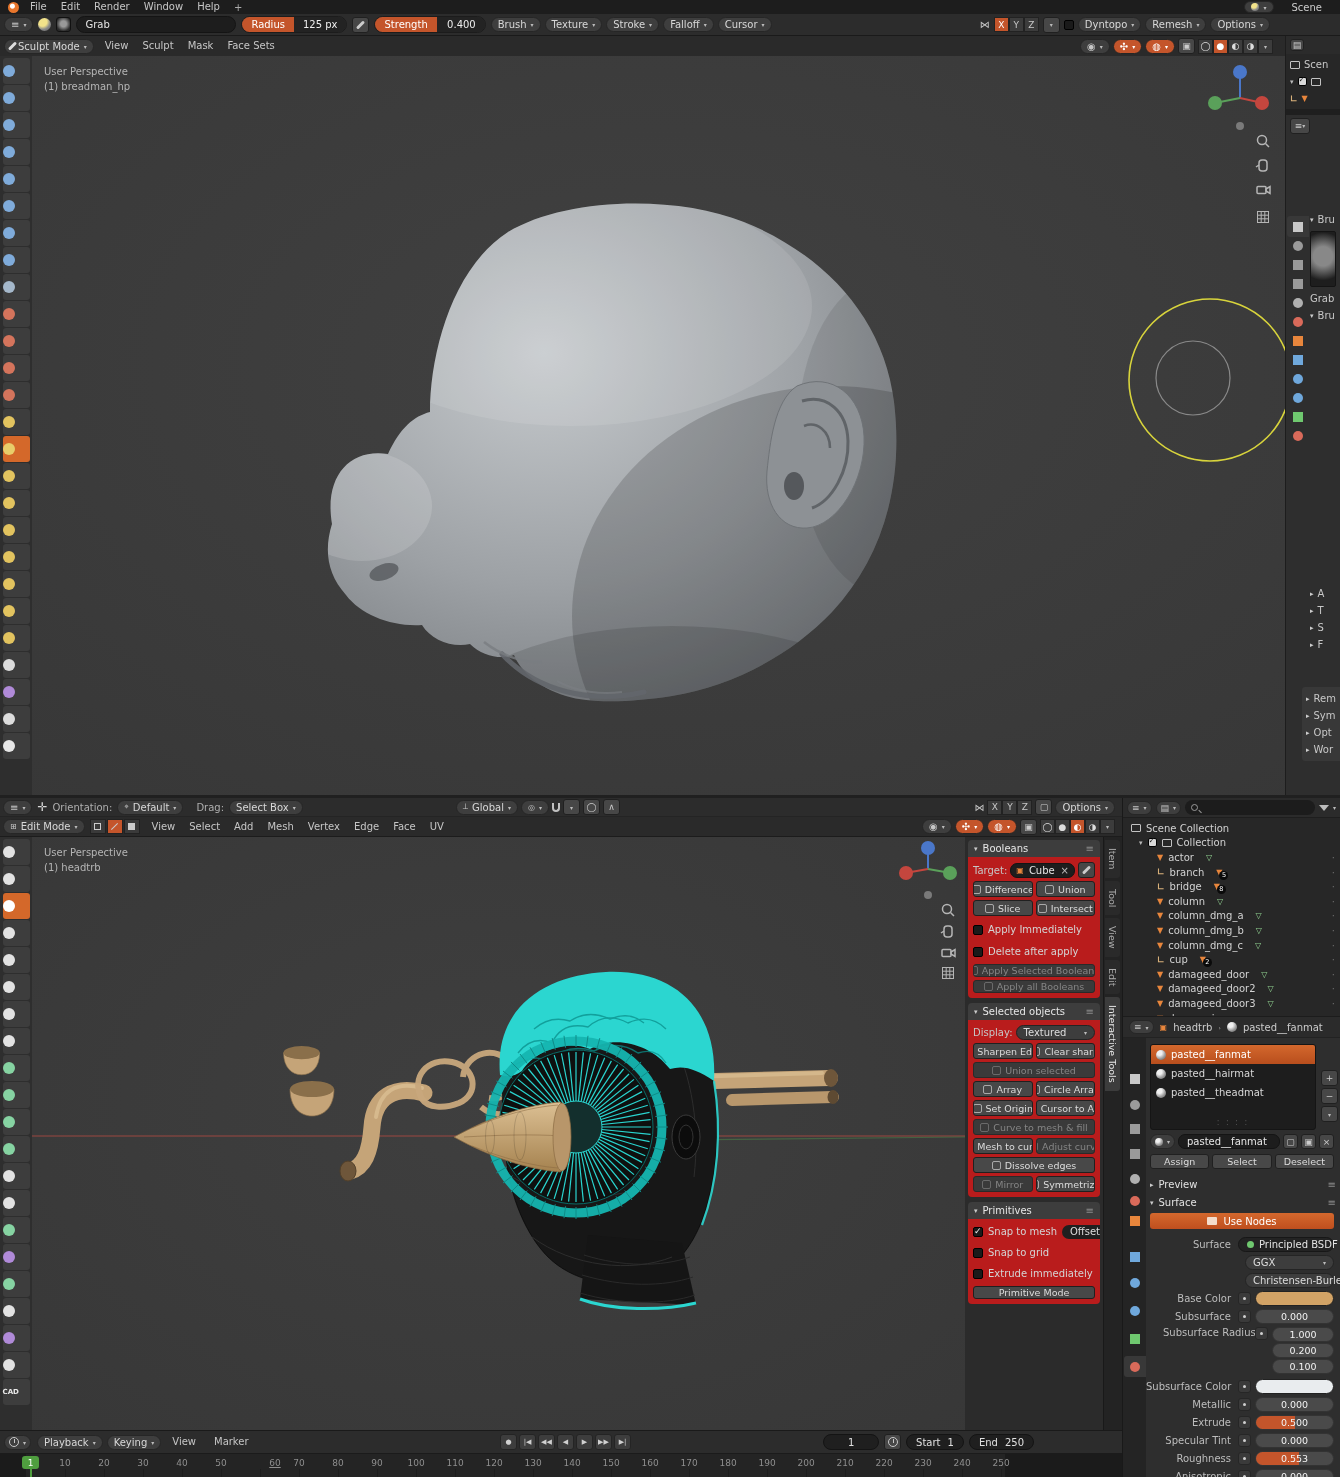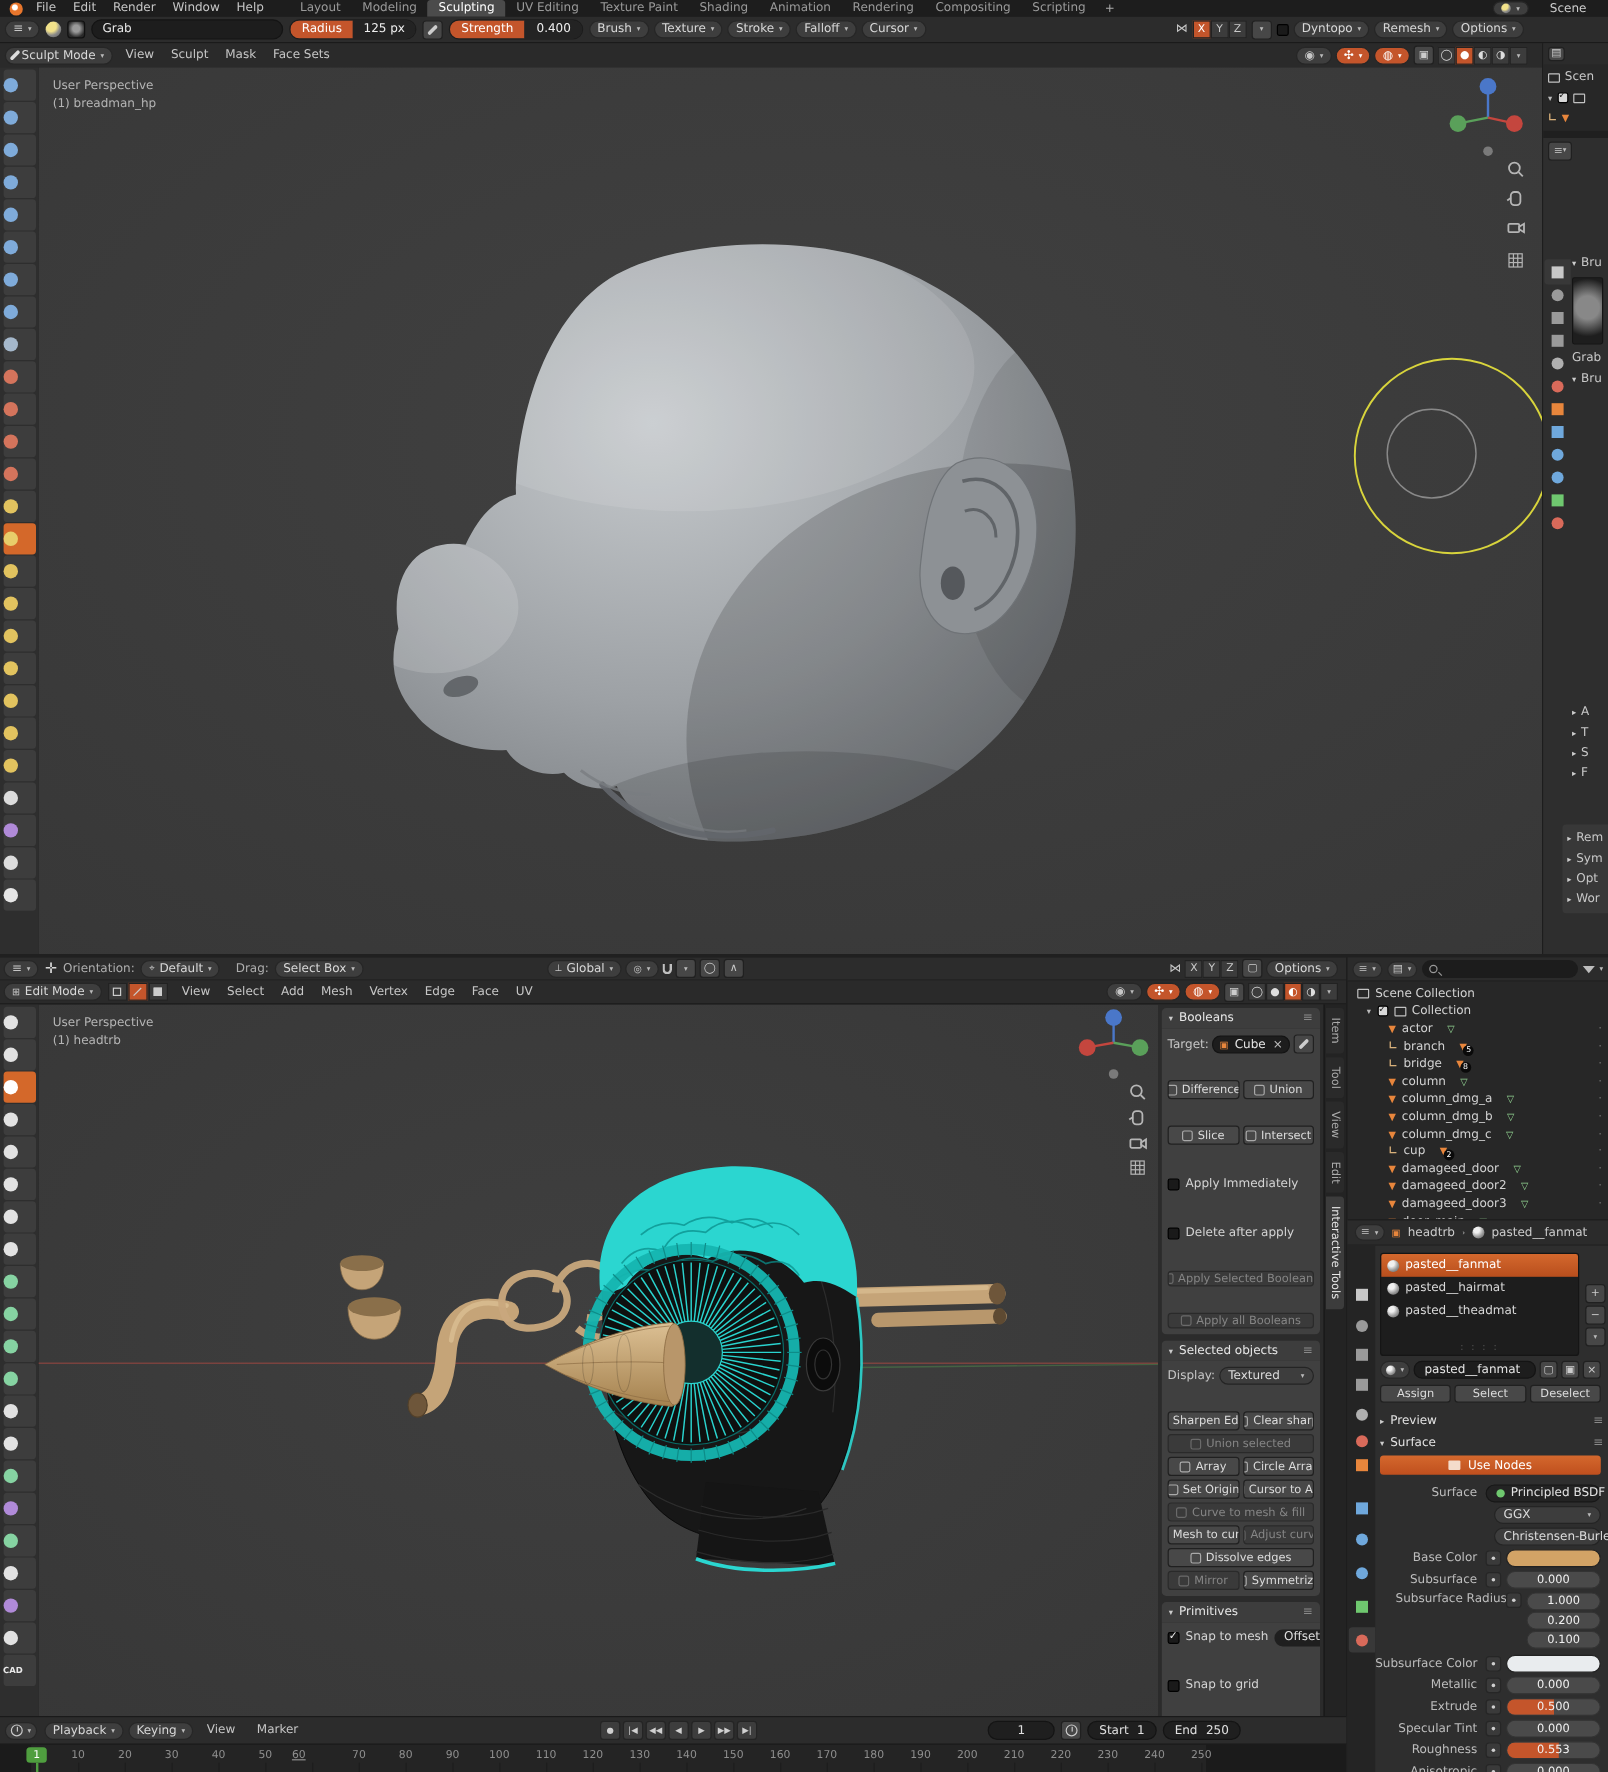--- a/index.html
+++ b/index.html
@@ -59,21 +59,21 @@
 .mselbtn.on{background:#c4552b}
 .msq{width:7px;height:7px;border:1px solid #ccc}
 .msq.fill{background:#ccc}
 .msq.line{height:1px;border:none;background:#ccc;width:9px;transform:rotate(-45deg)}
 
 #npanel{position:absolute;left:965px;top:39px;width:138px;height:593px;background:#2b2b2b;padding:2px;overflow:hidden}
 .panel{margin:1px 1px 5px 1px;border-radius:4px;overflow:hidden}
 .panel-h{background:#3d3d3d;height:17px;display:flex;align-items:center;padding:0 6px;gap:5px;color:#e6e6e6;white-space:nowrap}
 .tri{font-size:7px;color:#ccc}
 .grip{margin-left:auto;color:#8a8a8a}
-.panel-b{background:#404040;padding:5px;display:flex;flex-direction:column;gap:22px}
+.panel-b{background:#b91c1c;padding:5px;display:flex;flex-direction:column;gap:3px}
 .btn{background:#484848;border:1px solid #202020;border-radius:3px;height:16px;display:flex;align-items:center;justify-content:center;color:#dcdcdc;flex:1;font-size:9.5px;white-space:nowrap;overflow:hidden;padding:0 2px}
 .btn.dis{background:#3a3a3a;color:#858585;border-color:#2a2a2a}
 .bico{width:9px;height:9px;border:1px solid #c2c2c2;border-radius:2px;margin-right:4px;opacity:.8;flex:none}
 .btn.dis .bico{border-color:#777}
 .nlabel{color:#c6c6c6;white-space:nowrap}
 .cbrow{display:flex;align-items:center;gap:5px;min-height:15px;color:#d4d4d4;white-space:nowrap}
 .dd2{height:15px;background:#3d3d3d;border:1px solid #242424;border-radius:8px;display:flex;align-items:center;gap:4px;padding:0 7px;color:#dcdcdc;white-space:nowrap}
 .opill{margin-left:auto;background:#1f1f1f;border-radius:8px;height:14px;display:flex;align-items:center;gap:6px;padding:0 8px;color:#ddd;white-space:nowrap}
 #np-tabs{position:absolute;left:1103px;top:39px;width:19px;height:593px;background:#232323;border-left:1px solid #191919}
 .vtab{writing-mode:vertical-rl;background:#2a2a2a;color:#ababab;padding:8px 2px;margin:3px 1px 0 1px;border-radius:0 3px 3px 0;white-space:nowrap;font-size:9.5px}
@@ -150,32 +150,20 @@
 <div id="app">
 
   <div id="menubar">
     <span class="logo"></span>
     <div id="mb-menus" class="row">
         <div class="menu">File</div>
         <div class="menu">Edit</div>
         <div class="menu">Render</div>
         <div class="menu">Window</div>
         <div class="menu">Help</div>
-      </div>
-    <div id="mb-ws" class="row" style="margin-left:14px">
-        <div class="ws">Layout</div>
-        <div class="ws">Modeling</div>
-        <div class="ws active">Sculpting</div>
-        <div class="ws">UV Editing</div>
-        <div class="ws">Texture Paint</div>
-        <div class="ws">Shading</div>
-        <div class="ws">Animation</div>
-        <div class="ws">Rendering</div>
-        <div class="ws">Compositing</div>
-        <div class="ws">Scripting</div>
       </div>
     <span class="wsplus">+</span>
     <div class="row" style="margin-left:auto;gap:18px;padding-right:14px">
       <div class="pill sm" style="height:12px">
           <span class="fball" style="width:8px;height:8px"></span>
           <span class="chev">▾</span>
         </div>
       <span>Scene</span>
     </div>
   </div>
@@ -1497,21 +1485,21 @@
     <span class="tick" style="left: 52.1px;">10</span>
         <div class="tline" style="left: 65.1px;"></div>
         <span class="tick" style="left: 91.1px;">20</span>
         <div class="tline" style="left: 104.1px;"></div>
         <span class="tick" style="left: 130.1px;">30</span>
         <div class="tline" style="left: 143.1px;"></div>
         <span class="tick" style="left: 169.1px;">40</span>
         <div class="tline" style="left: 182.1px;"></div>
         <span class="tick" style="left: 208.1px;">50</span>
         <div class="tline" style="left: 221.1px;"></div>
-        <span class="tick" style="left: 236px; text-decoration: underline;">60</span>
+        <span class="tick" style="left: 262px; text-decoration: underline;">60</span>
         <div class="tline" style="left: 260.1px;"></div>
         <span class="tick" style="left: 286.1px;">70</span>
         <div class="tline" style="left: 299.1px;"></div>
         <span class="tick" style="left: 325.1px;">80</span>
         <div class="tline" style="left: 338.1px;"></div>
         <span class="tick" style="left: 364.1px;">90</span>
         <div class="tline" style="left: 377.1px;"></div>
         <span class="tick" style="left: 403.1px;">100</span>
         <div class="tline" style="left: 416.1px;"></div>
         <span class="tick" style="left: 442.1px;">110</span>

